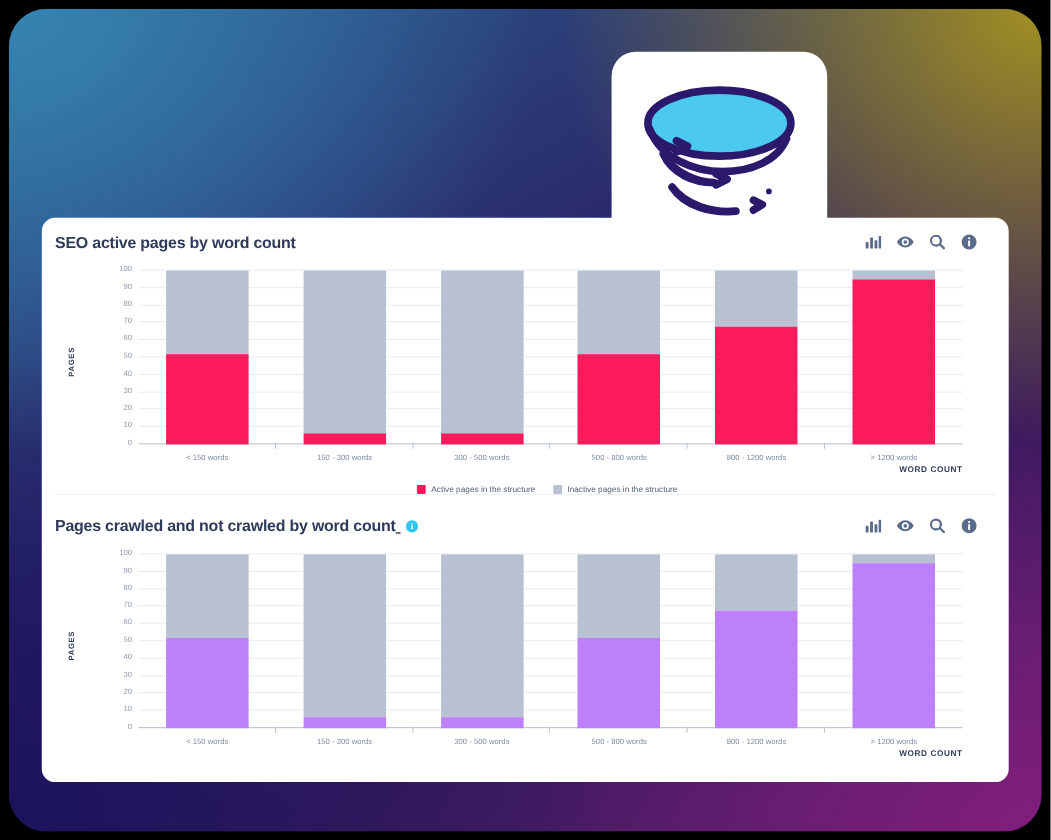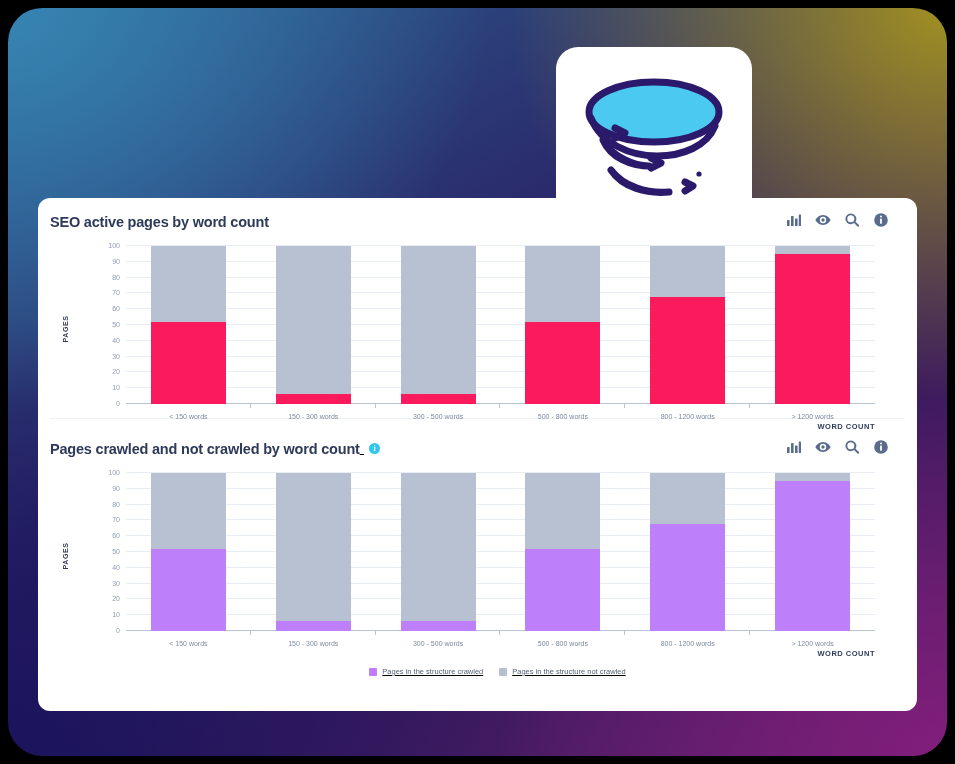--- a/index.html
+++ b/index.html
@@ -369,20 +369,30 @@
           <div class="xtick">&lt; 150 words</div>
           <div class="xtick">150 - 300 words</div>
           <div class="xtick">300 - 500 words</div>
           <div class="xtick">500 - 800 words</div>
           <div class="xtick">800 - 1200 words</div>
           <div class="xtick">&gt; 1200 words</div>
         </div>
       <span class="xaxis-title">WORD COUNT</span>
     </div>
 
+    <div class="legend">
+        <div class="legend-item">
+          <span class="legend-swatch" style="background: rgb(251, 26, 92);"></span>
+          <span class="legend-label">Active pages in the structure</span>
+        </div>
+        <div class="legend-item">
+          <span class="legend-swatch" style="background: rgb(183, 193, 209);"></span>
+          <span class="legend-label">Inactive pages in the structure</span>
+        </div>
+      </div>
   </div>
 
   <div class="divider"></div>
 
   <div class="chart-block" style="margin-top:6px;text-decoration:underline;">
     <div class="chart-header">
       <span class="chart-title">Pages crawled and not crawled by word count</span>
       <span class="title-info">i</span>
       <div class="toolbar">
         <span class="tb-icon">
@@ -495,25 +505,15 @@
           <div class="xtick">&lt; 150 words</div>
           <div class="xtick">150 - 300 words</div>
           <div class="xtick">300 - 500 words</div>
           <div class="xtick">500 - 800 words</div>
           <div class="xtick">800 - 1200 words</div>
           <div class="xtick">&gt; 1200 words</div>
         </div>
       <span class="xaxis-title">WORD COUNT</span>
     </div>
 
-    <div class="legend">
-        <div class="legend-item">
-          <span class="legend-swatch" style="background: rgb(190, 127, 250);"></span>
-          <span class="legend-label">Pages in the structure crawled</span>
-        </div>
-        <div class="legend-item">
-          <span class="legend-swatch" style="background: rgb(183, 193, 209);"></span>
-          <span class="legend-label">Pages in the structure not crawled</span>
-        </div>
-      </div>
   </div>
 
 </div>
 
 </body></html>

